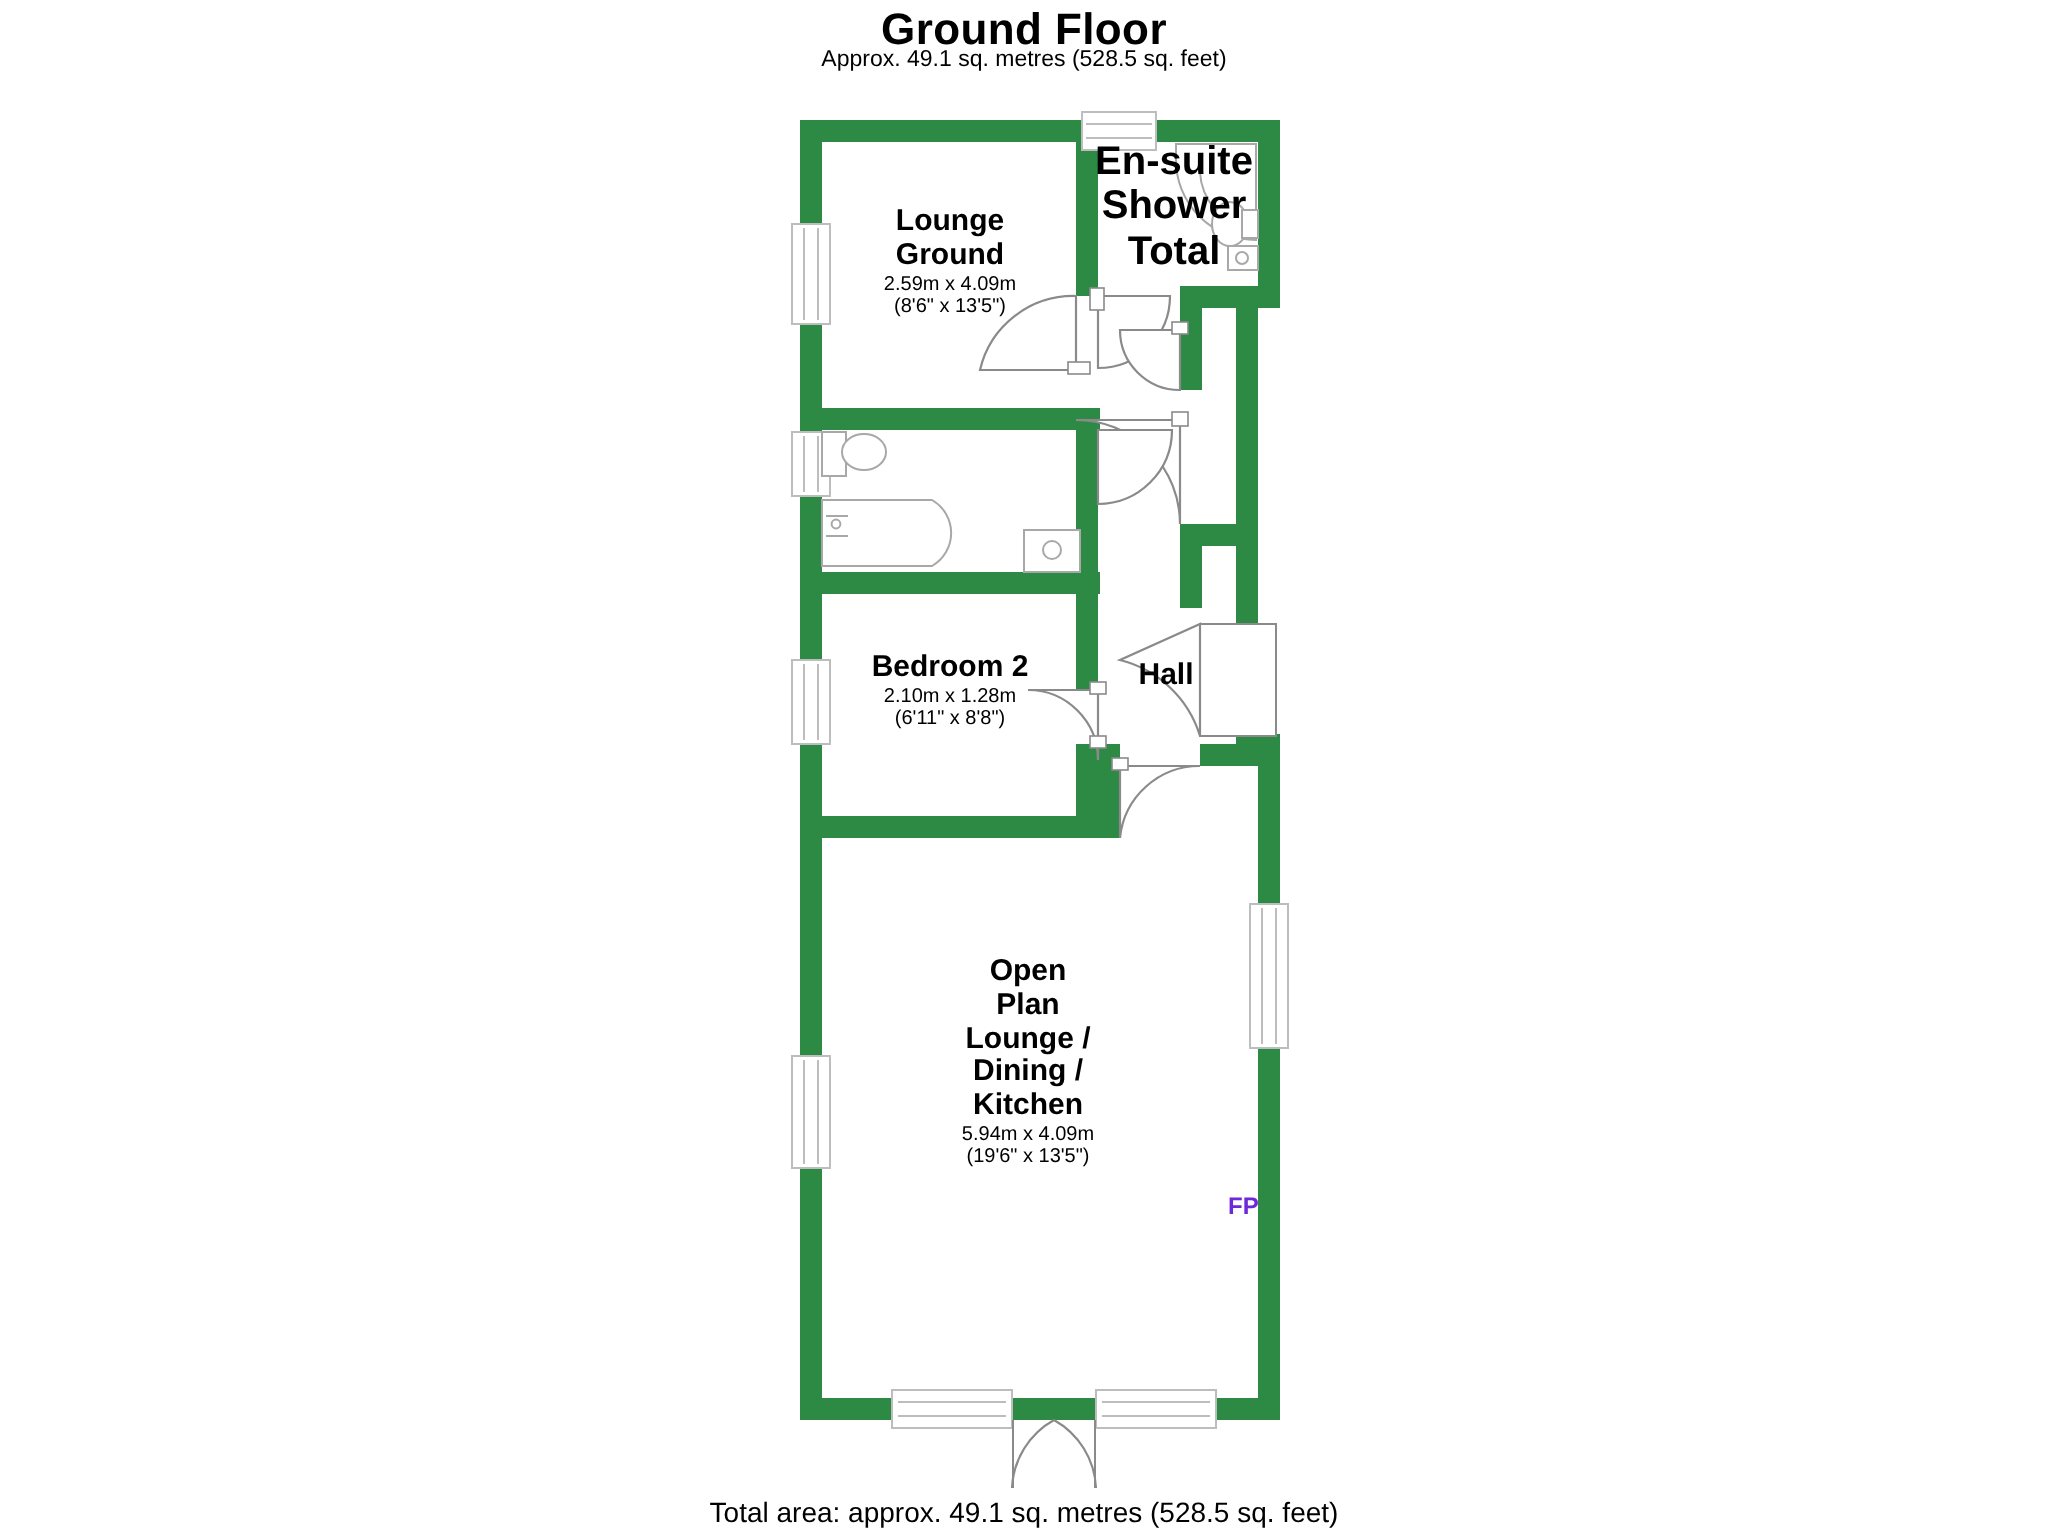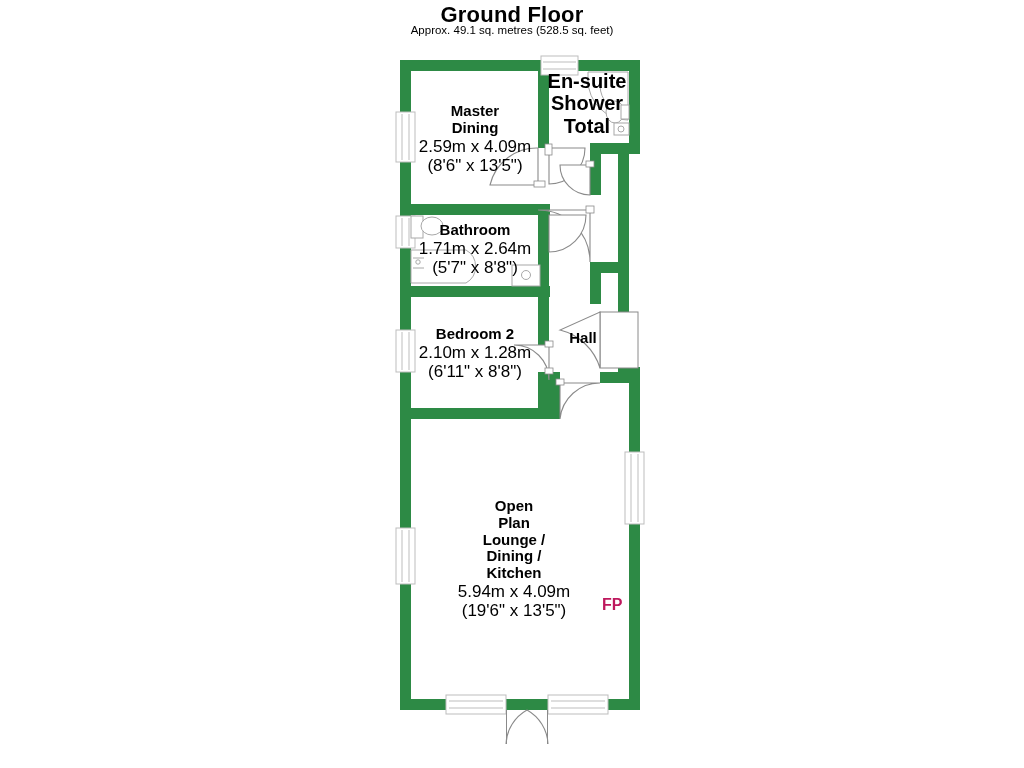--- a/index.html
+++ b/index.html
@@ -58,29 +58,30 @@
     text-align: center;
     line-height: 1.12;
     white-space: nowrap;
   }
   .lbl .nm {
     font-size: 15px;
     font-weight: bold;
     display: block;
   }
   .lbl .dim {
-    font-size: 17px;
+    font-size: 10px;
     display: block;
   }
   .lbl.small .nm { font-size: 20px; }
   .fp {
     position: absolute;
-    font-size: 16px;
+    font-size: 12px;
     font-weight: bold;
-    color: #be185d;
+    color: #6d28d9;
+    margin-left: 12px;
   }
 </style>
 </head>
 <body>
 
 <div id="root">
 
   <div class="title">Ground Floor</div>
   <div class="subtitle">Approx. 49.1 sq. metres (528.5 sq. feet)</div>
 
@@ -263,54 +264,50 @@
         <g>
           <rect x="614" y="123" width="15" height="12"></rect>
           <circle cx="621" cy="129" r="3"></circle>
         </g>
       </g>
 
     </svg>
   </div>
 
   <div class="lbl" style="left:405px; top:103px; width:140px;">
-    <span class="nm">Master</span>
-    <span class="nm">Dining</span>
+    <span class="nm">Lounge</span>
+    <span class="nm">Ground</span>
     <span class="dim">2.59m x 4.09m</span>
     <span class="dim">(8'6" x 13'5")</span>
   </div>
 
   <div class="lbl small" style="left:541px; top:70px; width:92px;">
     <span class="nm">En-suite</span>
     <span class="nm">Shower</span>
     <span class="nm">Total</span>
   </div>
 
-  <div class="lbl" style="left:405px; top:222px; width:140px;">
-    <span class="nm">Bathroom</span>
-    <span class="dim">1.71m x 2.64m</span>
-    <span class="dim">(5'7" x 8'8")</span>
-  </div>
 
   <div class="lbl" style="left:405px; top:326px; width:140px;">
     <span class="nm">Bedroom 2</span>
     <span class="dim">2.10m x 1.28m</span>
     <span class="dim">(6'11" x 8'8")</span>
   </div>
 
   <div class="lbl" style="left:552px; top:330px; width:62px;">
     <span class="nm">Hall</span>
   </div>
 
-  <div class="lbl" style="left:444px; top:498px; width:140px;">
+  <div class="lbl" style="left:444px; top:478px; width:140px;">
     <span class="nm">Open</span>
     <span class="nm">Plan</span>
     <span class="nm">Lounge /</span>
     <span class="nm">Dining /</span>
     <span class="nm">Kitchen</span>
     <span class="dim">5.94m x 4.09m</span>
     <span class="dim">(19'6" x 13'5")</span>
   </div>
 
   <div class="fp" style="left:602px; top:596px;">FP</div>
 
+  <div class="footer">Total area: approx. 49.1 sq. metres (528.5 sq. feet)</div>
 
 </div>
 
 </body></html>

